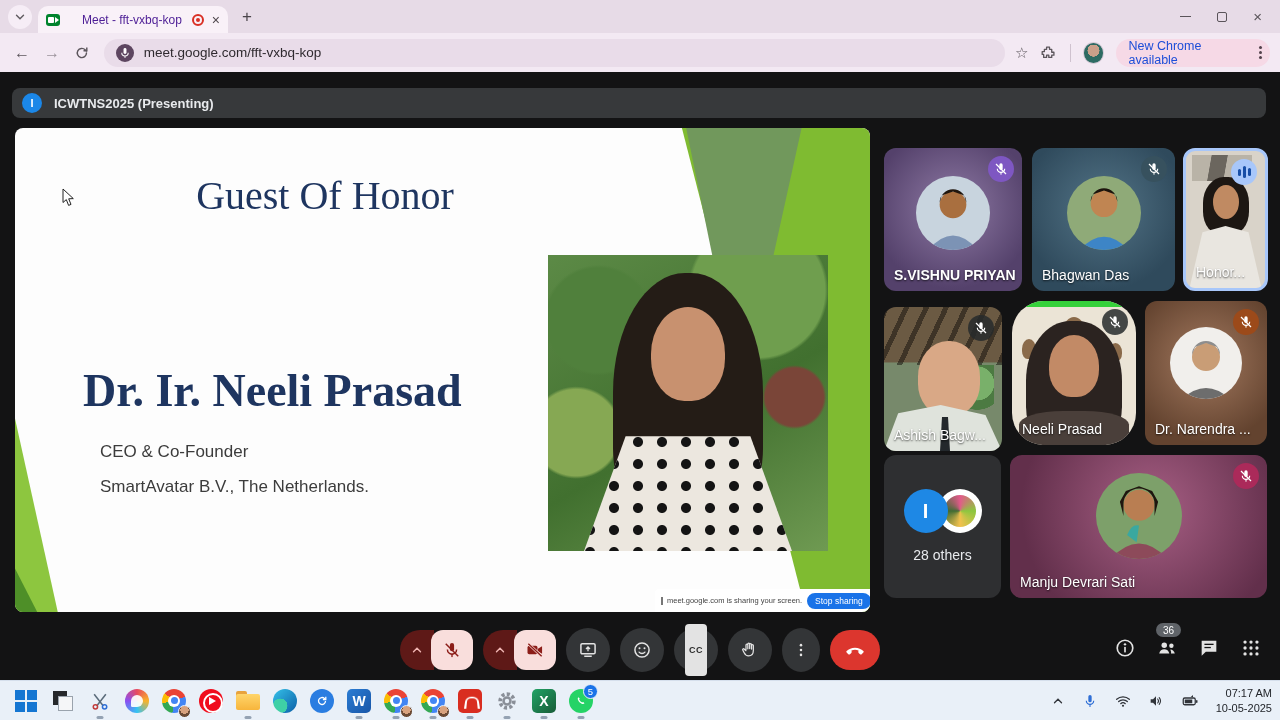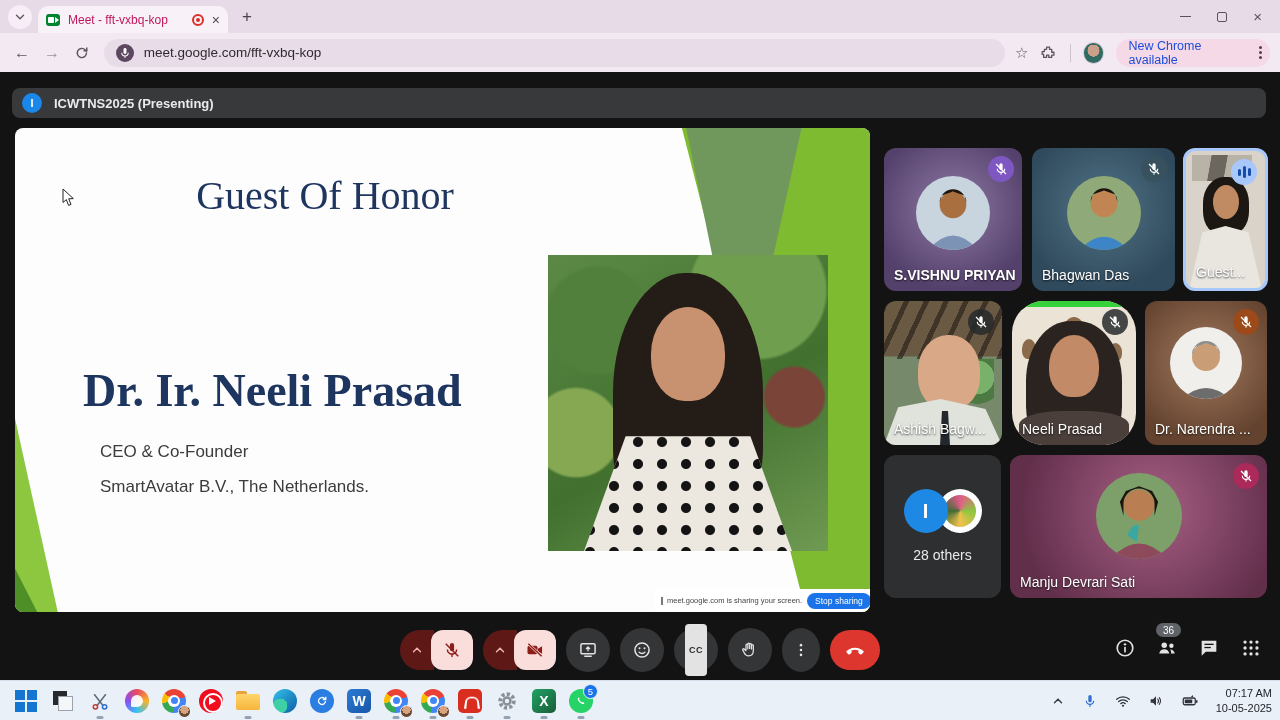--- a/index.html
+++ b/index.html
@@ -6,21 +6,21 @@
   *{box-sizing:border-box;font-family:"Liberation Sans",sans-serif;}
   .screen{position:relative;width:1280px;height:720px;overflow:hidden;background:#131314;}
 
   
   .tabstrip{position:absolute;left:0;top:0;width:1280px;height:33px;background:#e7dbe7;display:flex;align-items:center;}
   .tab-search{width:24px;height:24px;margin-left:8px;border-radius:50%;background:#f6edf6;display:flex;align-items:center;justify-content:center;color:#5f5a5f;}
   .tab{position:relative;margin-left:6px;height:27px;align-self:flex-end;width:190px;background:#f9f1f8;border-radius:10px 10px 0 0;display:flex;align-items:center;padding:0 8px;}
   .favicon-meet{width:14px;height:12px;background:#00832d;border-radius:3px;position:relative;flex:0 0 auto;}
   .favicon-meet::before{content:"";position:absolute;left:2px;top:3px;width:6px;height:6px;background:#fff;border-radius:1px;}
   .favicon-meet::after{content:"";position:absolute;right:1px;top:3px;border-left:4px solid #fff;border-top:3px solid transparent;border-bottom:3px solid transparent;}
-  .tab-title{font-size:12px;color:#be185d;margin-left:8px;white-space:nowrap;overflow:hidden;flex:1;}
+  .tab-title{font-size:12px;color:#4c1d95;margin-left:22px;white-space:nowrap;overflow:hidden;flex:1;}
   .rec-dot{width:12px;height:12px;border:2px solid #d93025;border-radius:50%;position:relative;flex:0 0 auto;margin-right:8px;}
   .rec-dot::after{content:"";position:absolute;left:2px;top:2px;width:4px;height:4px;background:#d93025;border-radius:50%;}
   .tab-close{color:#50484e;font-size:14px;line-height:1;cursor:default;}
   .newtab-btn{margin-left:14px;color:#4a444a;font-size:17px;}
   .win-controls{position:absolute;right:0;top:0;height:33px;display:flex;align-items:center;gap:26px;padding-right:18px;color:#5a545a;}
   .wc-min{width:11px;height:1.5px;background:#5a545a;}
   .wc-max{width:10px;height:10px;border:1.5px solid #5a545a;border-radius:2px;}
   .wc-close{font-size:15px;line-height:1;}
 
   .toolbar{position:absolute;left:0;top:33px;width:1280px;height:39px;background:#f3e9f3;display:flex;align-items:center;}
@@ -303,24 +303,24 @@
     <div class="tile t-bhavik" style="left:1183px;top:76px;width:85px;height:143px;">
       <div class="bv-fan"></div>
       <div class="bv-person-hair"></div>
       <div class="bv-face"></div>
       <div class="bv-shirt"></div>
       <span class="audio-badge">
         <i style="height:7px;"></i>
           <i style="height:12px;"></i>
           <i style="height:8px;"></i>
       </span>
-      <span class="tile-name">Guest...</span>
-    </div>
-
-    <div class="tile" style="left:884px;top:229px;width:118px;height:144px;">
+      <span class="tile-name">Honor...</span>
+    </div>
+
+    <div class="tile" style="left:884px;top:235px;width:118px;height:144px;">
       <div class="as-bg"></div>
       <div class="as-beams"></div>
       <div class="as-palm"></div>
       <div class="as-head"></div>
       <div class="as-shirt"></div>
       <div class="as-tie"></div>
       <span class="mic-badge b-dark">
         <svg class="ico16" viewBox="0 0 24 24">
             <rect x="9.5" y="3.5" width="5" height="10" rx="2.5" fill="#fff"></rect>
             <path d="M6.5 11.5a5.5 5.5 0 0 0 11 0" fill="none" stroke="#fff" stroke-width="1.8"></path>

